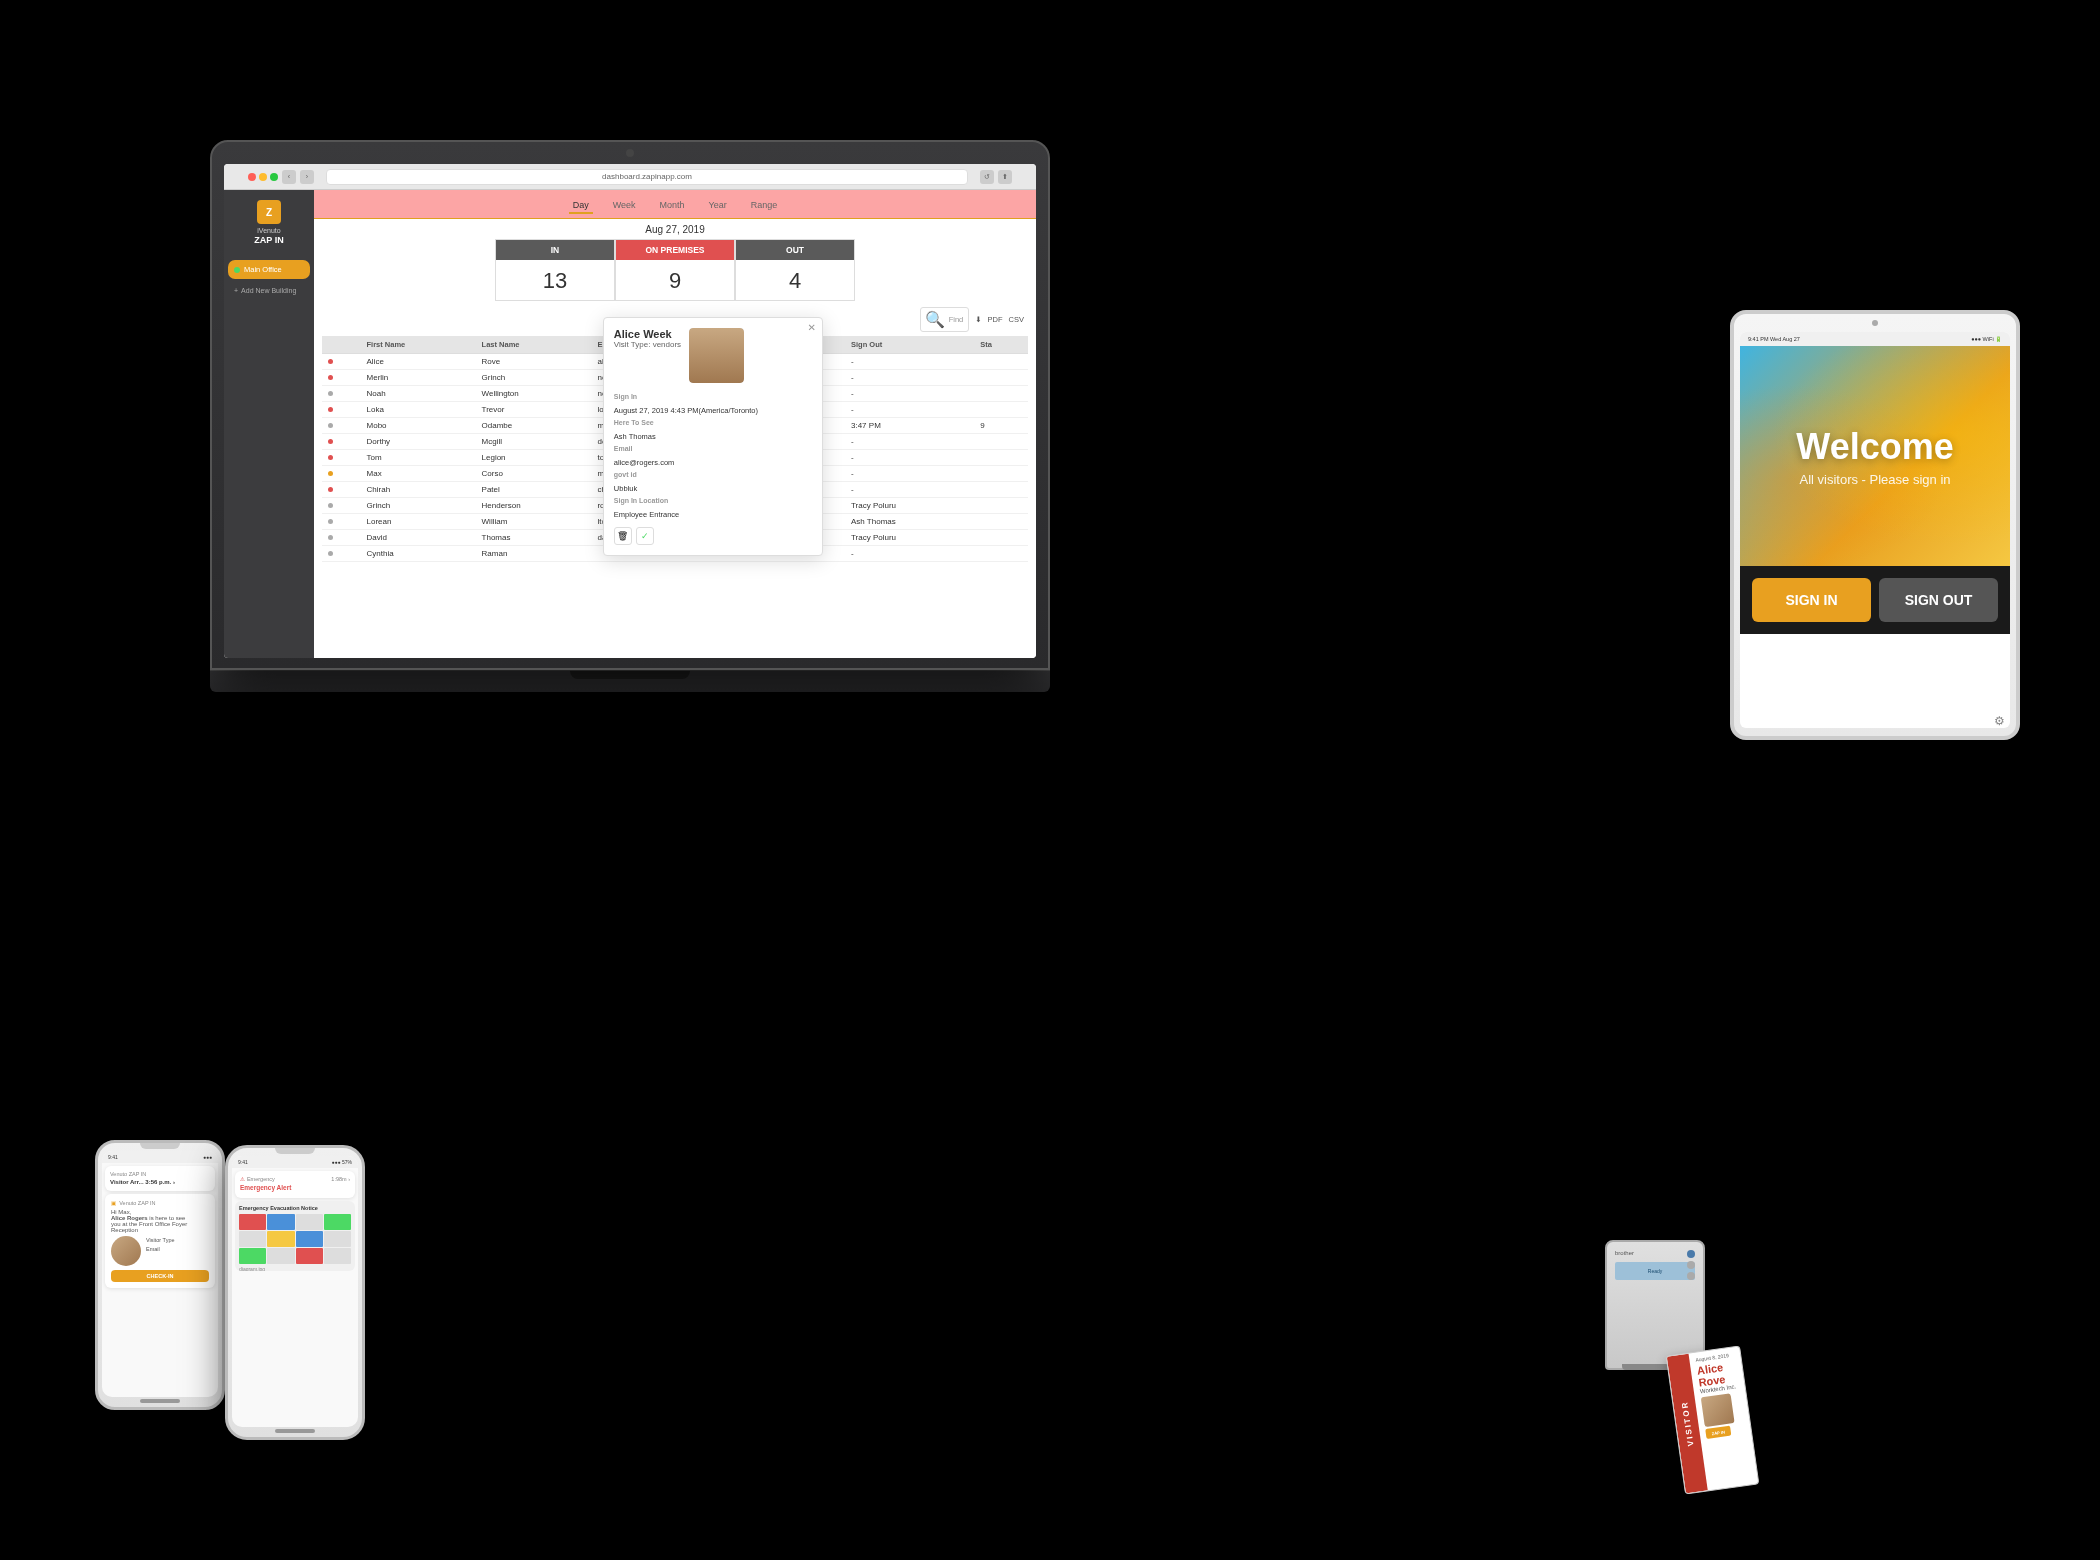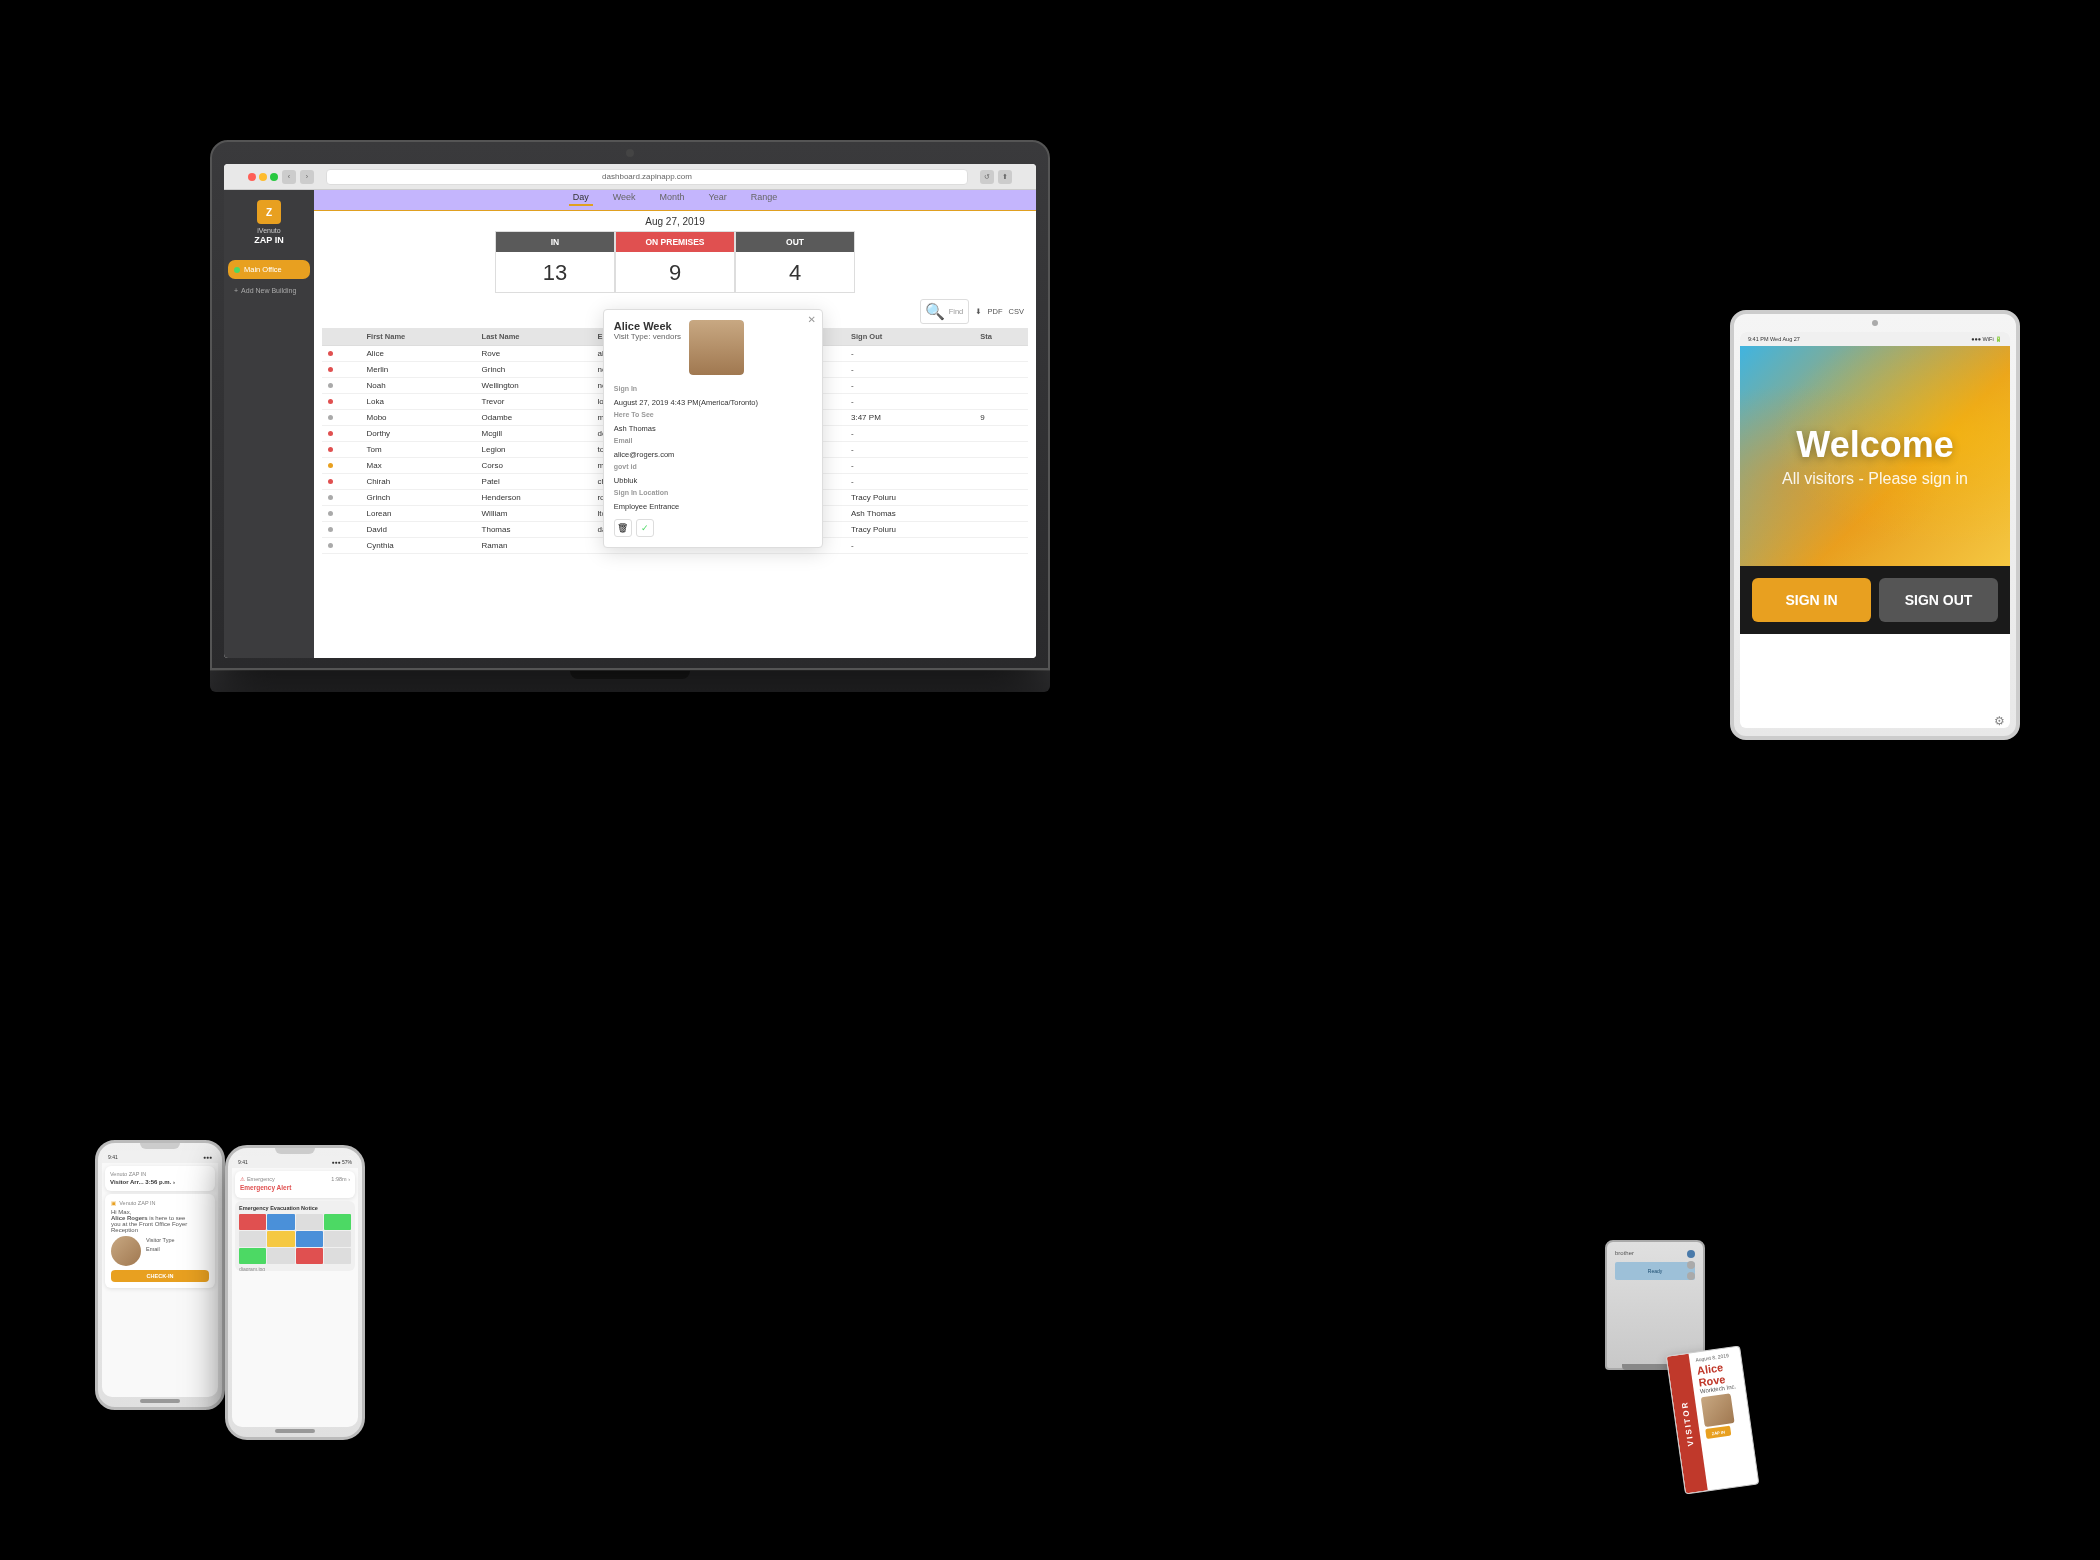--- a/index.html
+++ b/index.html
@@ -168,23 +168,23 @@
     .main-content {
       flex: 1;
       background: #fff;
       overflow: hidden;
       position: relative;
     }
     .tab-nav {
       display: flex;
       justify-content: center;
       gap: 16px;
-      padding: 0 0 4px;
+      padding: 8px 0 4px;
       border-bottom: 1px solid #e0a020;
-      background: #c4b5fd;
+      background: #fca5a5;
     }
     .tab-item {
       font-size: 9px;
       color: #666;
       cursor: pointer;
       padding: 2px 4px;
     }
     .tab-item.active {
       color: #333;
       border-bottom: 2px solid #e0a020;
@@ -561,21 +561,21 @@
       overflow: hidden;
     }
     .tablet-welcome-text {
       font-size: 36px;
       font-weight: 700;
       color: #fff;
       text-shadow: 0 2px 8px rgba(0,0,0,0.3);
       z-index: 2;
     }
     .tablet-welcome-sub {
-      font-size: 16px;
+      font-size: 13px;
       color: rgba(255,255,255,0.9);
       margin-top: 4px;
       z-index: 2;
     }
     .tablet-flower {
       position: absolute;
       top: 0; left: 0;
       width: 100%; height: 100%;
       background: radial-gradient(ellipse at 80% 40%, rgba(255,200,0,0.4) 0%, transparent 60%),
                   radial-gradient(ellipse at 20% 60%, rgba(255,140,0,0.3) 0%, transparent 50%);

